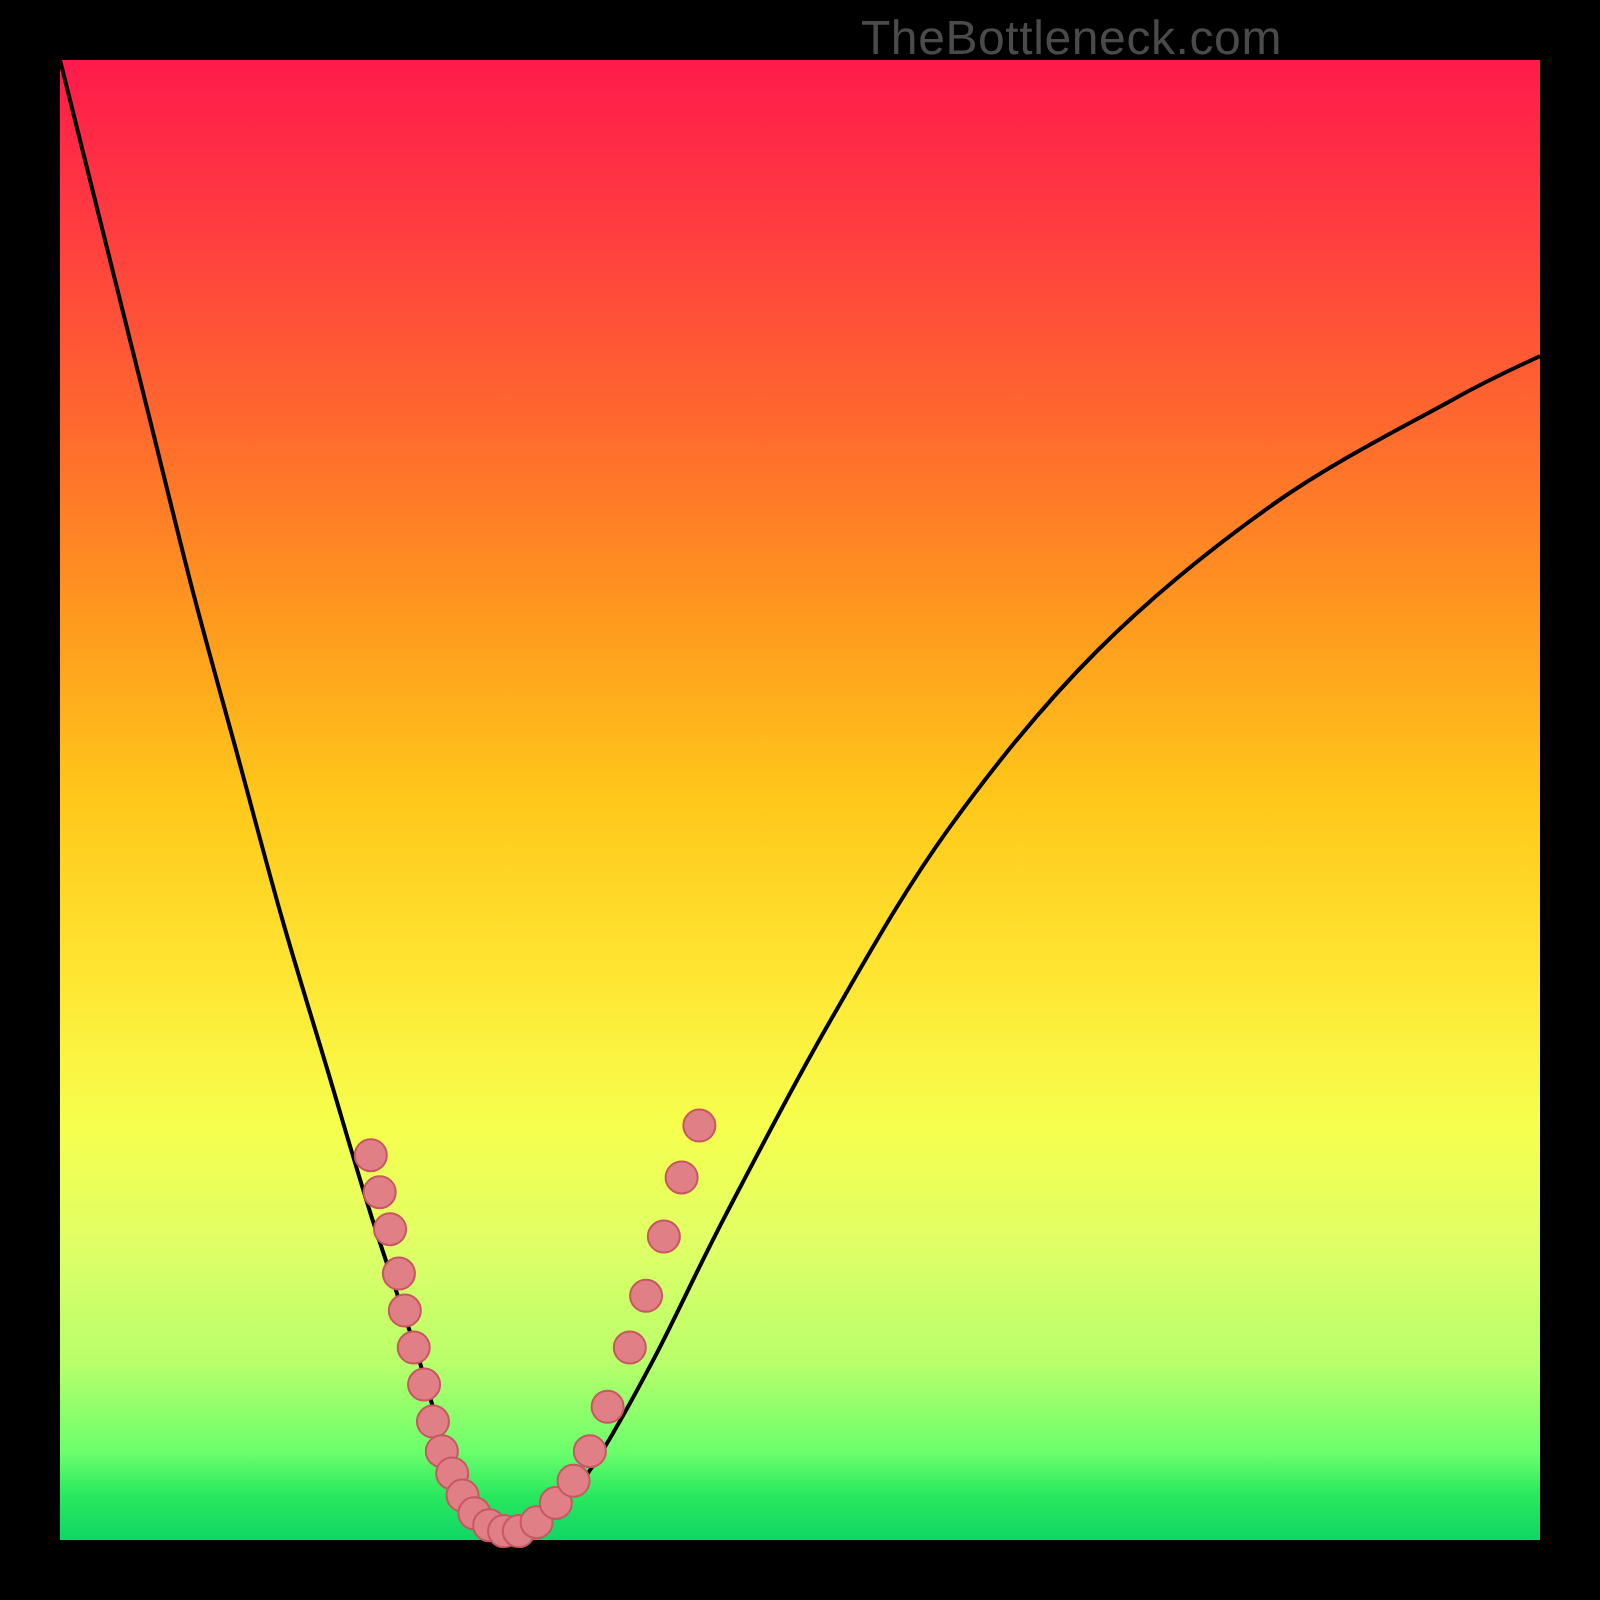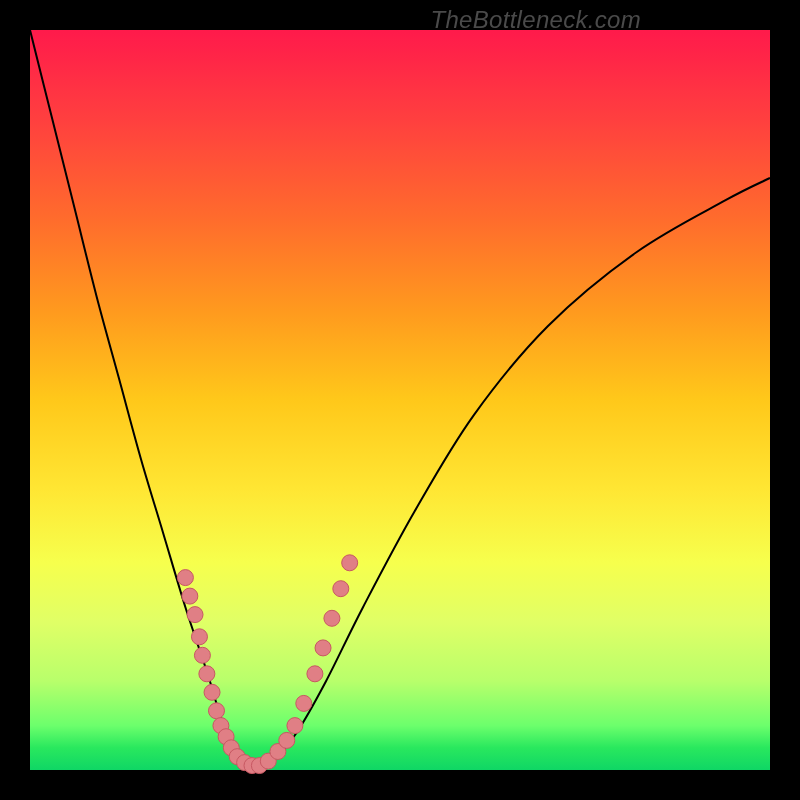--- a/index.html
+++ b/index.html
@@ -9,21 +9,20 @@
     height: 800px;
     background: #000;
     overflow: hidden;
     font-family: Arial, Helvetica, sans-serif;
   }
   .frame {
     position: relative;
     width: 653px;
     height: 800px;
     background: #000;
-    font-style: italic;
   }
   .plot-area {
     position: absolute;
     left: 30px;
     top: 30px;
     width: 740px;
     height: 740px;
     background: linear-gradient(to bottom,
       #ff1a4b 0%,
       #ff3f3f 12%,

